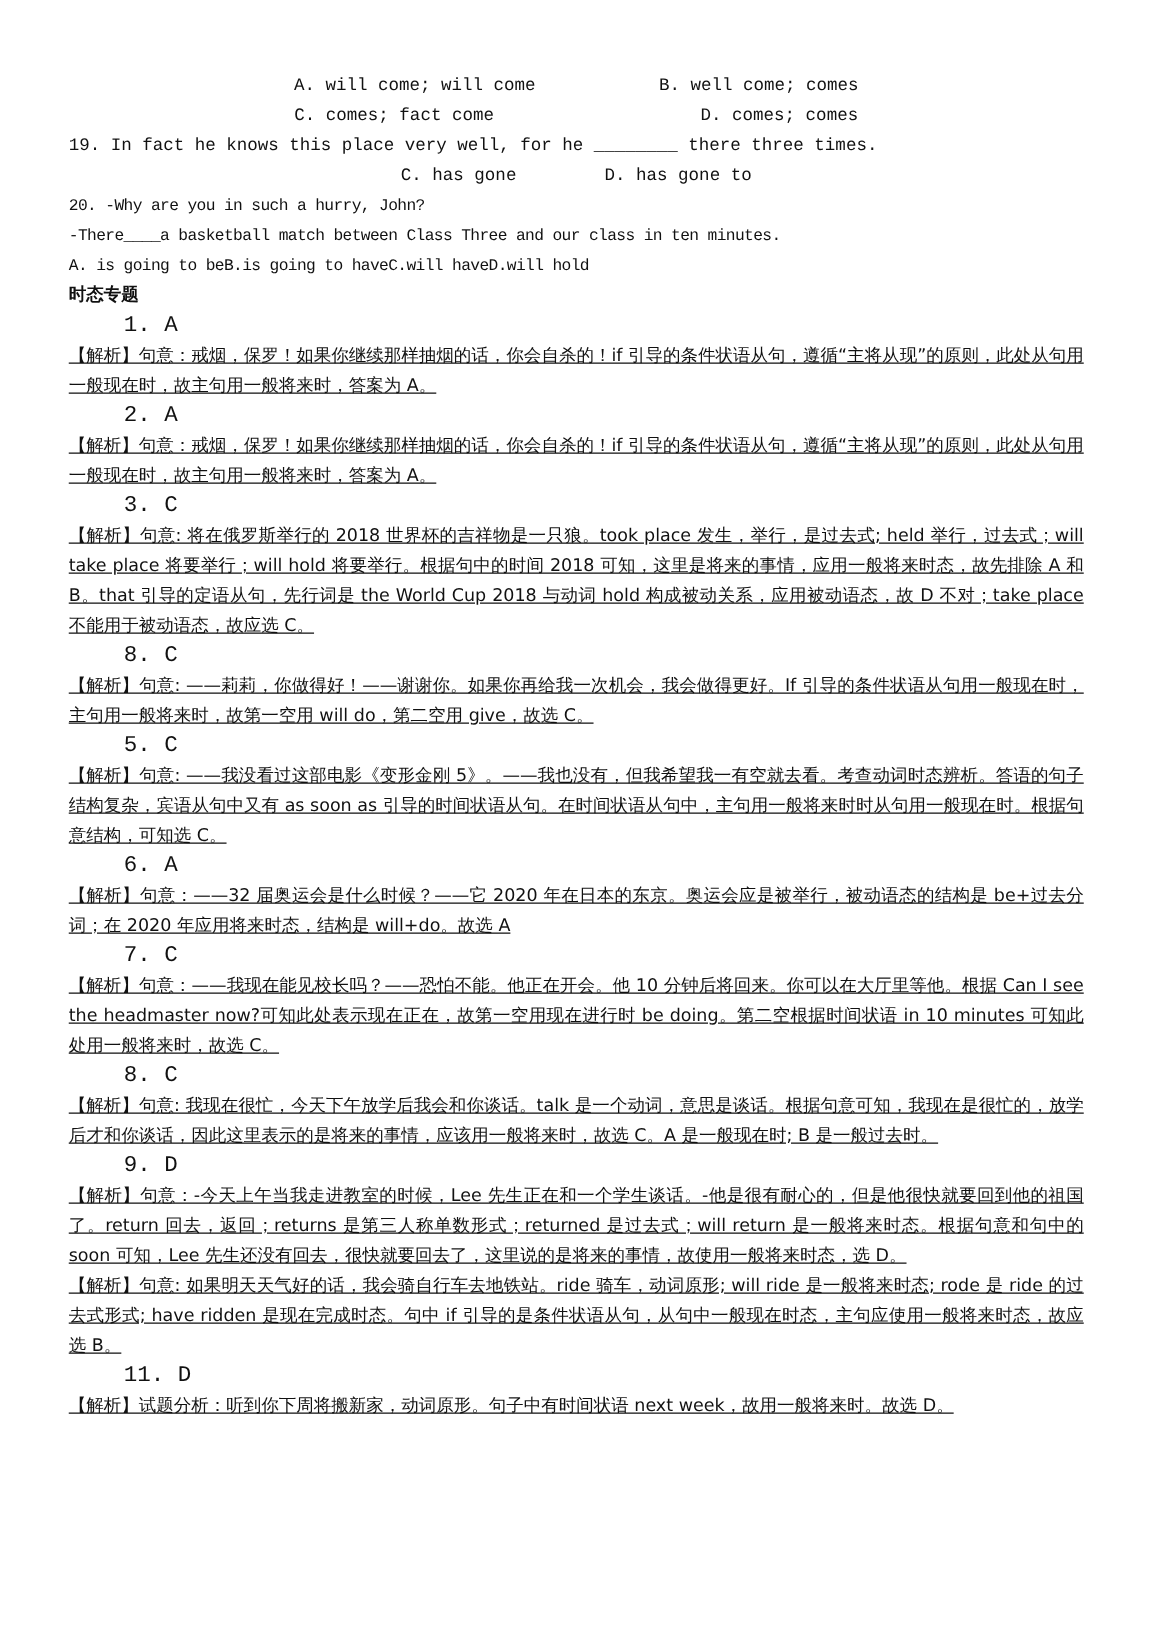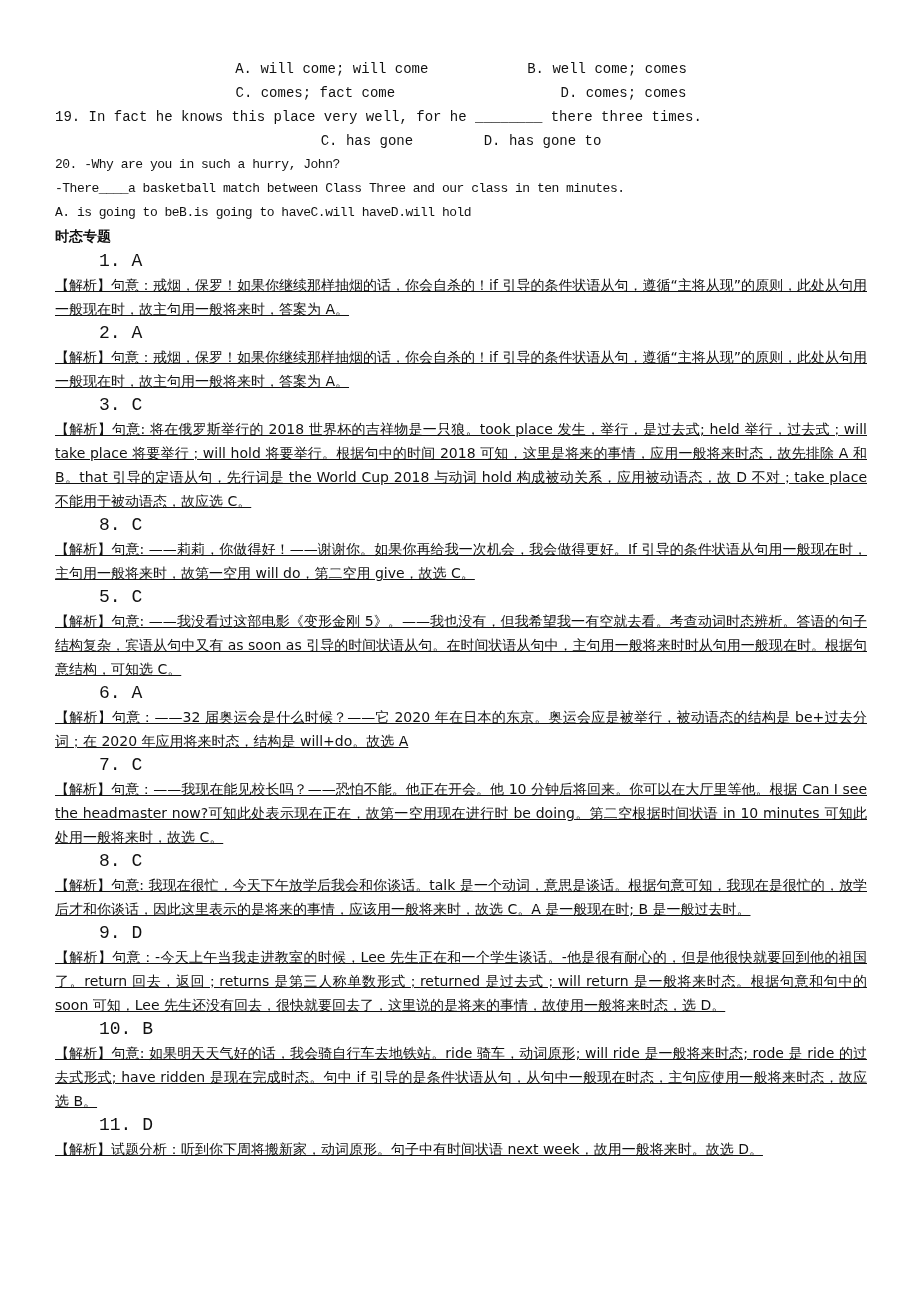--- a/index.html
+++ b/index.html
@@ -116,21 +116,20 @@
   </div>
   <div class="entry">
     <div class="answer">8. C</div>
     <div class="para">【解析】句意: 我现在很忙，今天下午放学后我会和你谈话。talk 是一个动词，意思是谈话。根据句意可知，我现在是很忙的，放学后才和你谈话，因此这里表示的是将来的事情，应该用一般将来时，故选 C。A 是一般现在时; B 是一般过去时。</div>
   </div>
   <div class="entry">
     <div class="answer">9. D</div>
     <div class="para">【解析】句意：-今天上午当我走进教室的时候，Lee 先生正在和一个学生谈话。-他是很有耐心的，但是他很快就要回到他的祖国了。return 回去，返回；returns 是第三人称单数形式；returned 是过去式；will return 是一般将来时态。根据句意和句中的 soon 可知，Lee 先生还没有回去，很快就要回去了，这里说的是将来的事情，故使用一般将来时态，选 D。</div>
   </div>
   <div class="entry">
-    <div class="answer">10. B</div>
     <div class="para">【解析】句意: 如果明天天气好的话，我会骑自行车去地铁站。ride 骑车，动词原形; will ride 是一般将来时态; rode 是 ride 的过去式形式; have ridden 是现在完成时态。句中 if 引导的是条件状语从句，从句中一般现在时态，主句应使用一般将来时态，故应选 B。</div>
   </div>
   <div class="entry">
     <div class="answer">11. D</div>
     <div class="para">【解析】试题分析：听到你下周将搬新家，动词原形。句子中有时间状语 next week，故用一般将来时。故选 D。</div>
   </div>
 
 </div>
 
 </body></html>

